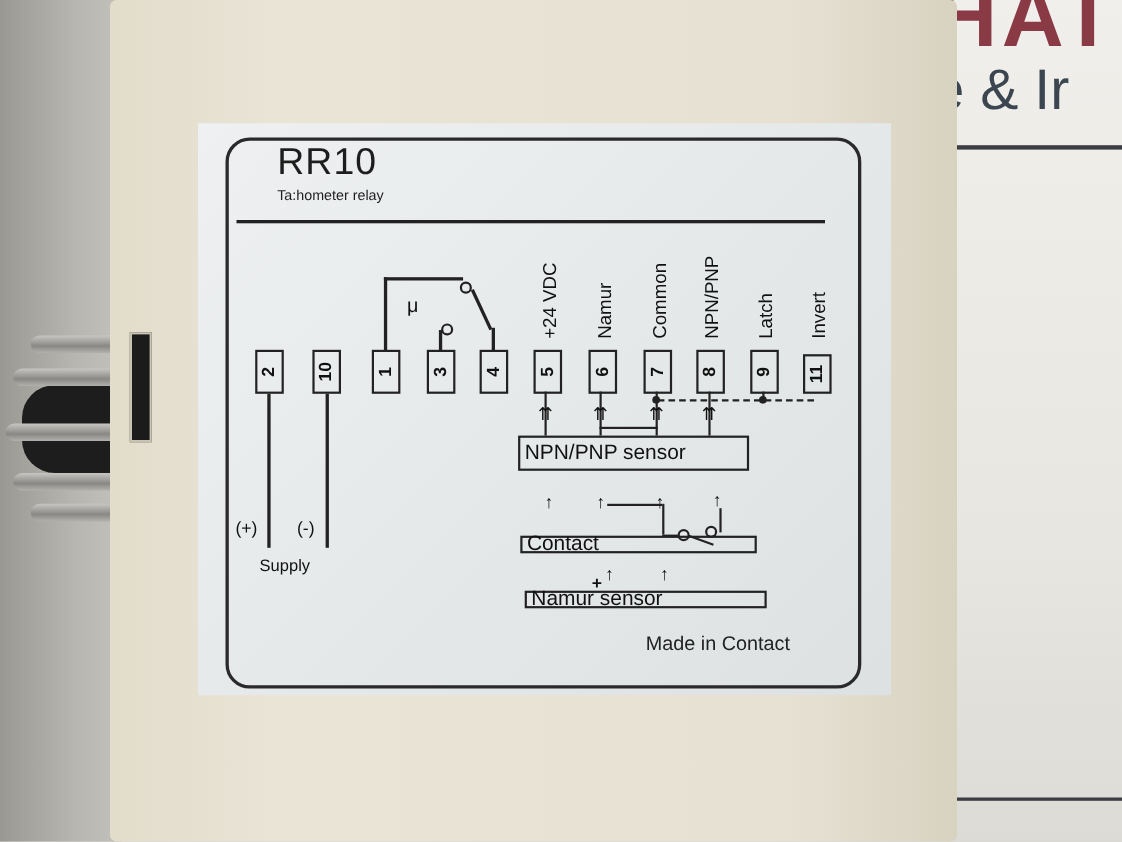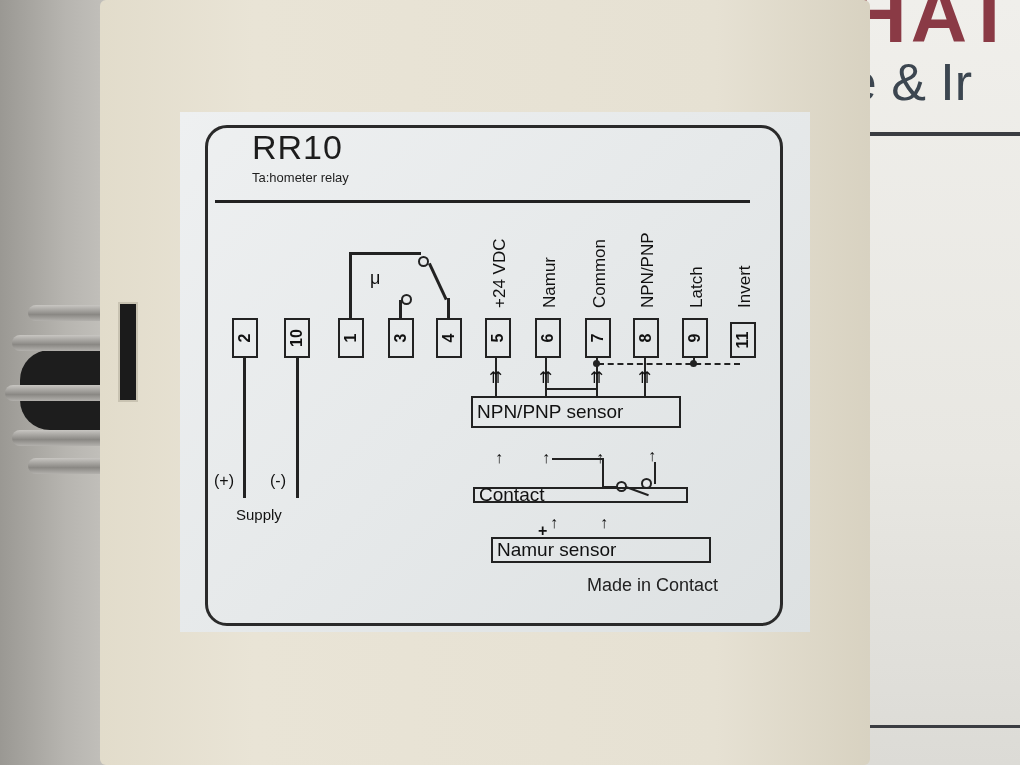--- a/index.html
+++ b/index.html
@@ -139,15 +139,15 @@
 <div class="line" style="left:602px;top:486px;width:16px;height:2px;"></div>
 <div class="circ" style="left:616px;top:481px;"></div>
 <div class="line" style="left:626px;top:486px;width:24px;height:2px;transform:rotate(20deg);transform-origin:left;"></div>
 <div class="circ" style="left:641px;top:478px;"></div>
 <div class="line" style="left:654px;top:462px;width:2px;height:22px;"></div>
 <div class="box" style="left:473px;top:468px;width:215px;height:16px;margin-top:19px;">Contact</div>
 
 <div class="small" style="left:538px;top:522px;font-weight:bold;">+</div>
 <div class="arrow" style="left:550px;top:515px;">↑</div>
 <div class="arrow" style="left:600px;top:515px;">↑</div>
-<div class="box" style="left:477px;top:537px;width:220px;height:26px;margin-left:14px;">Namur sensor</div>
+<div class="box" style="left:477px;top:537px;width:220px;height:16px;">Namur sensor</div>
 
 <div class="made">Made in Contact</div>
 
 </body></html>

